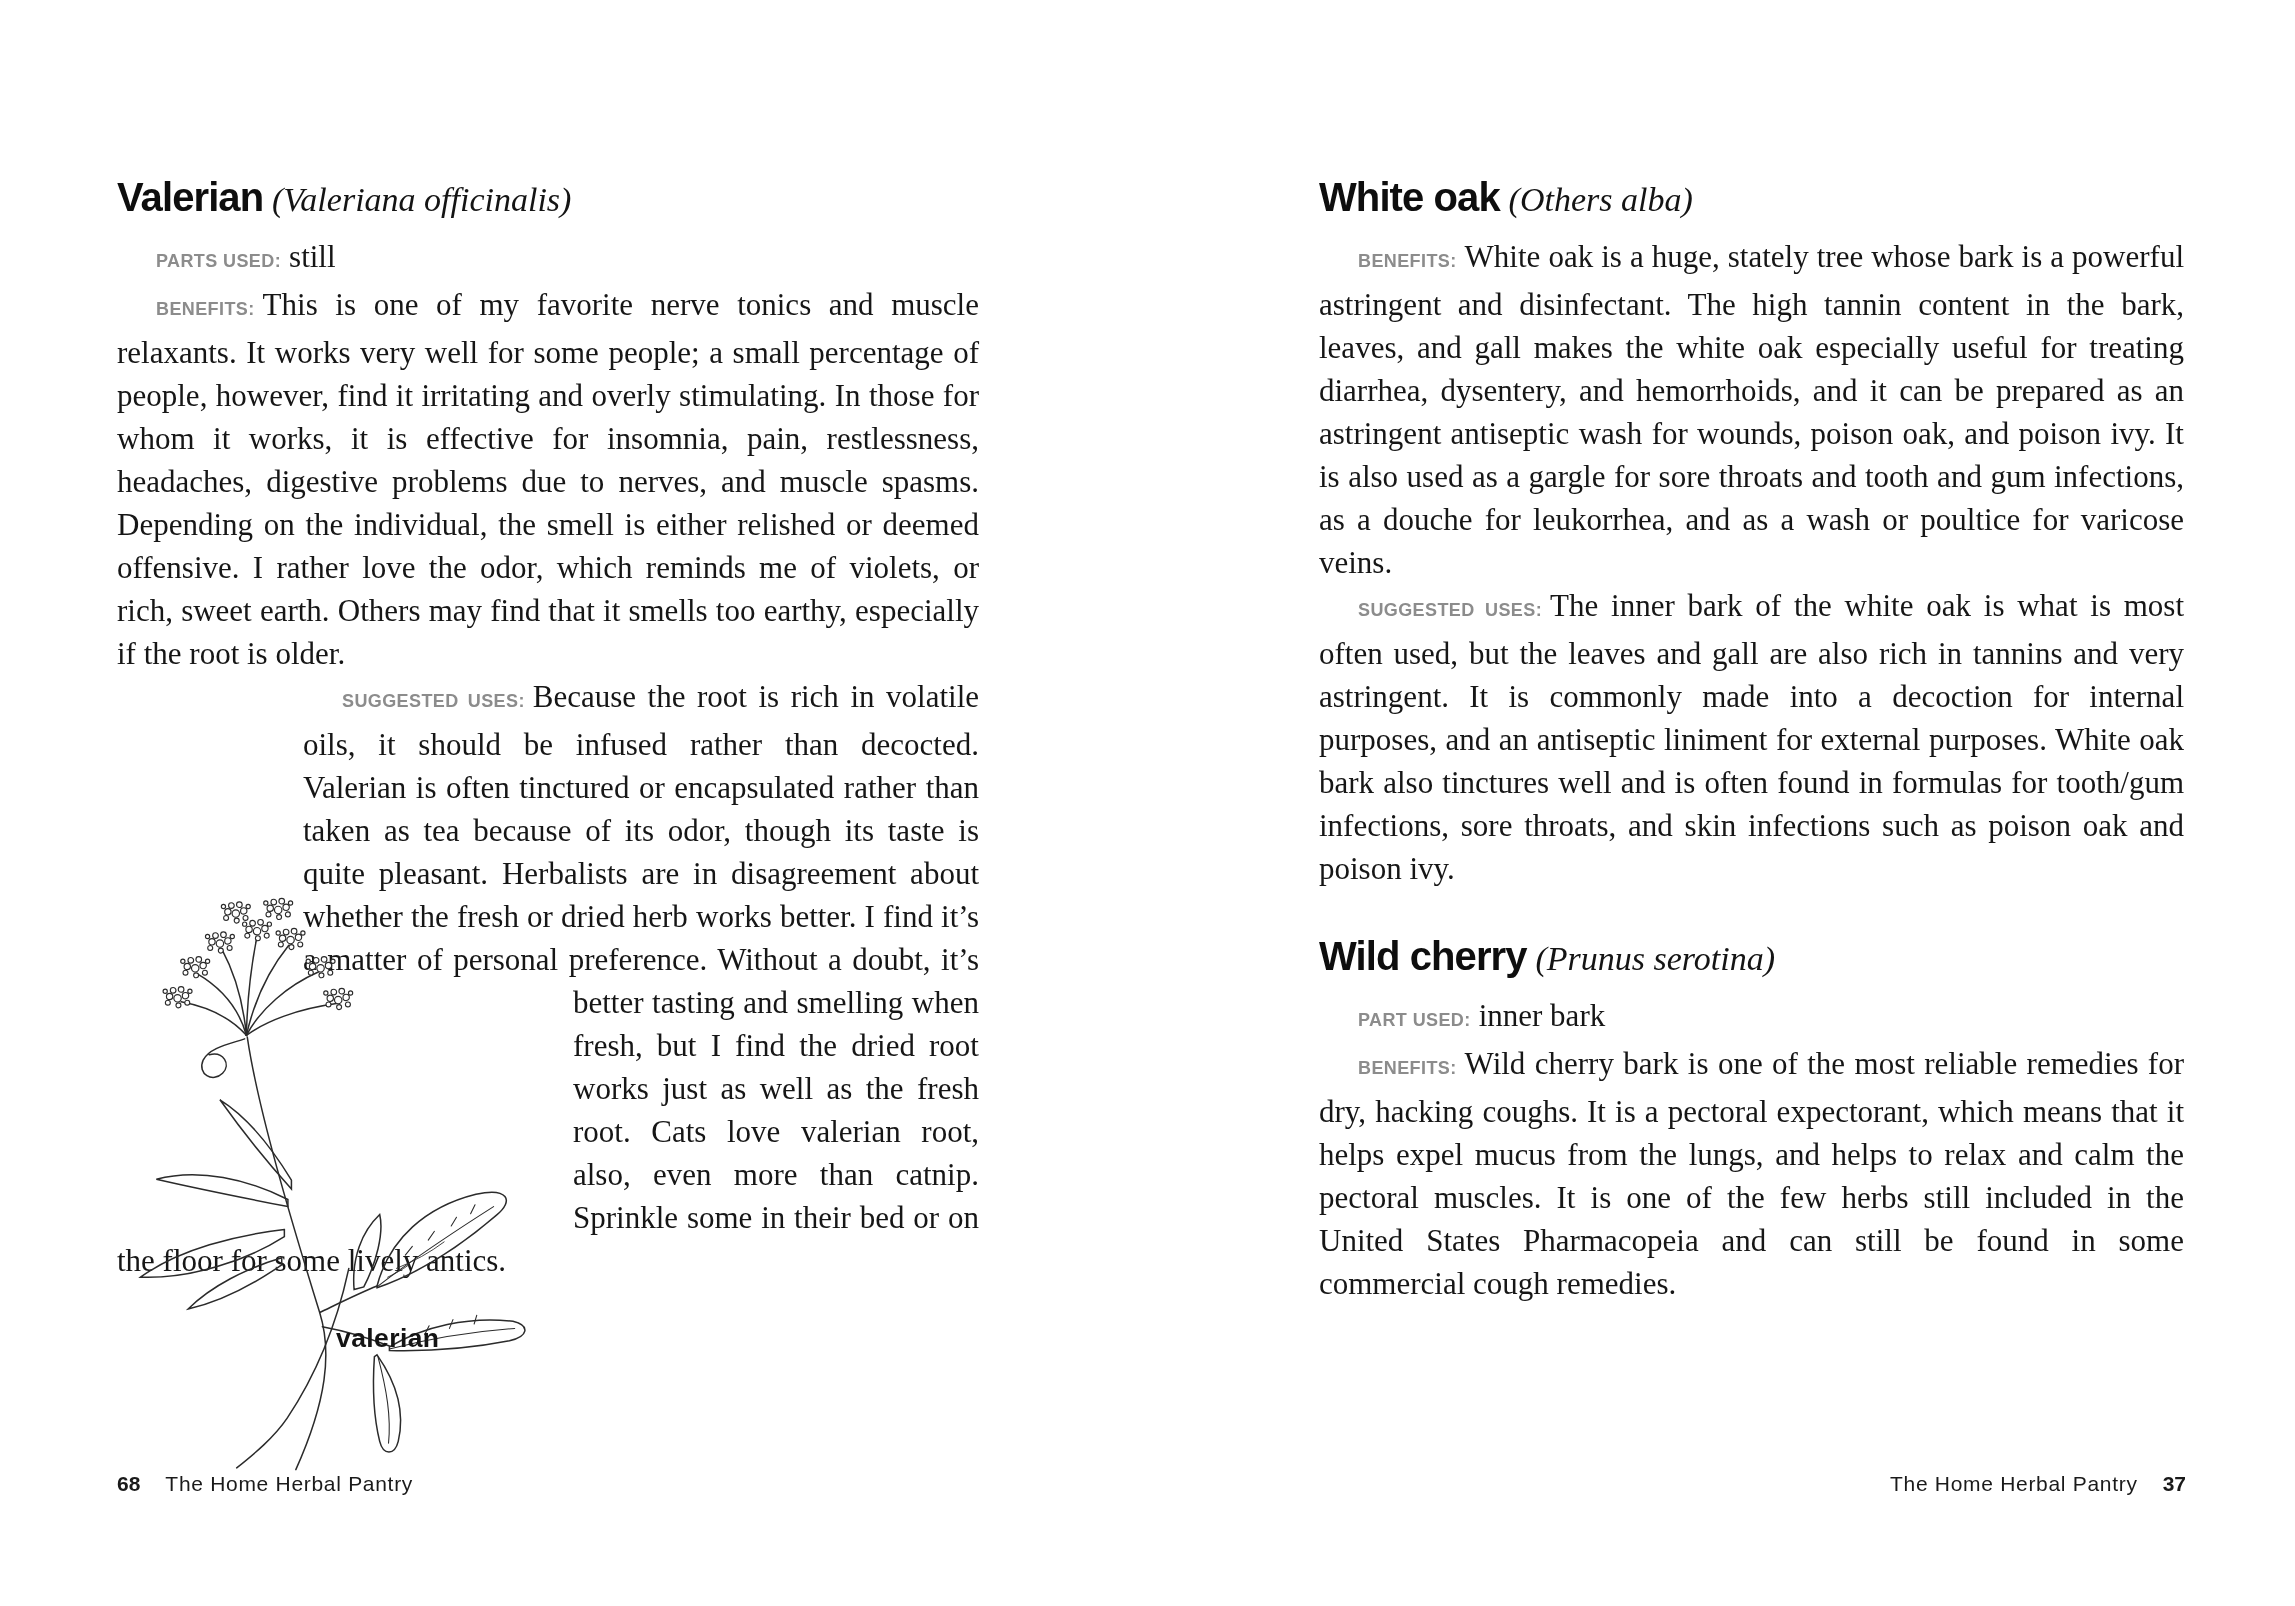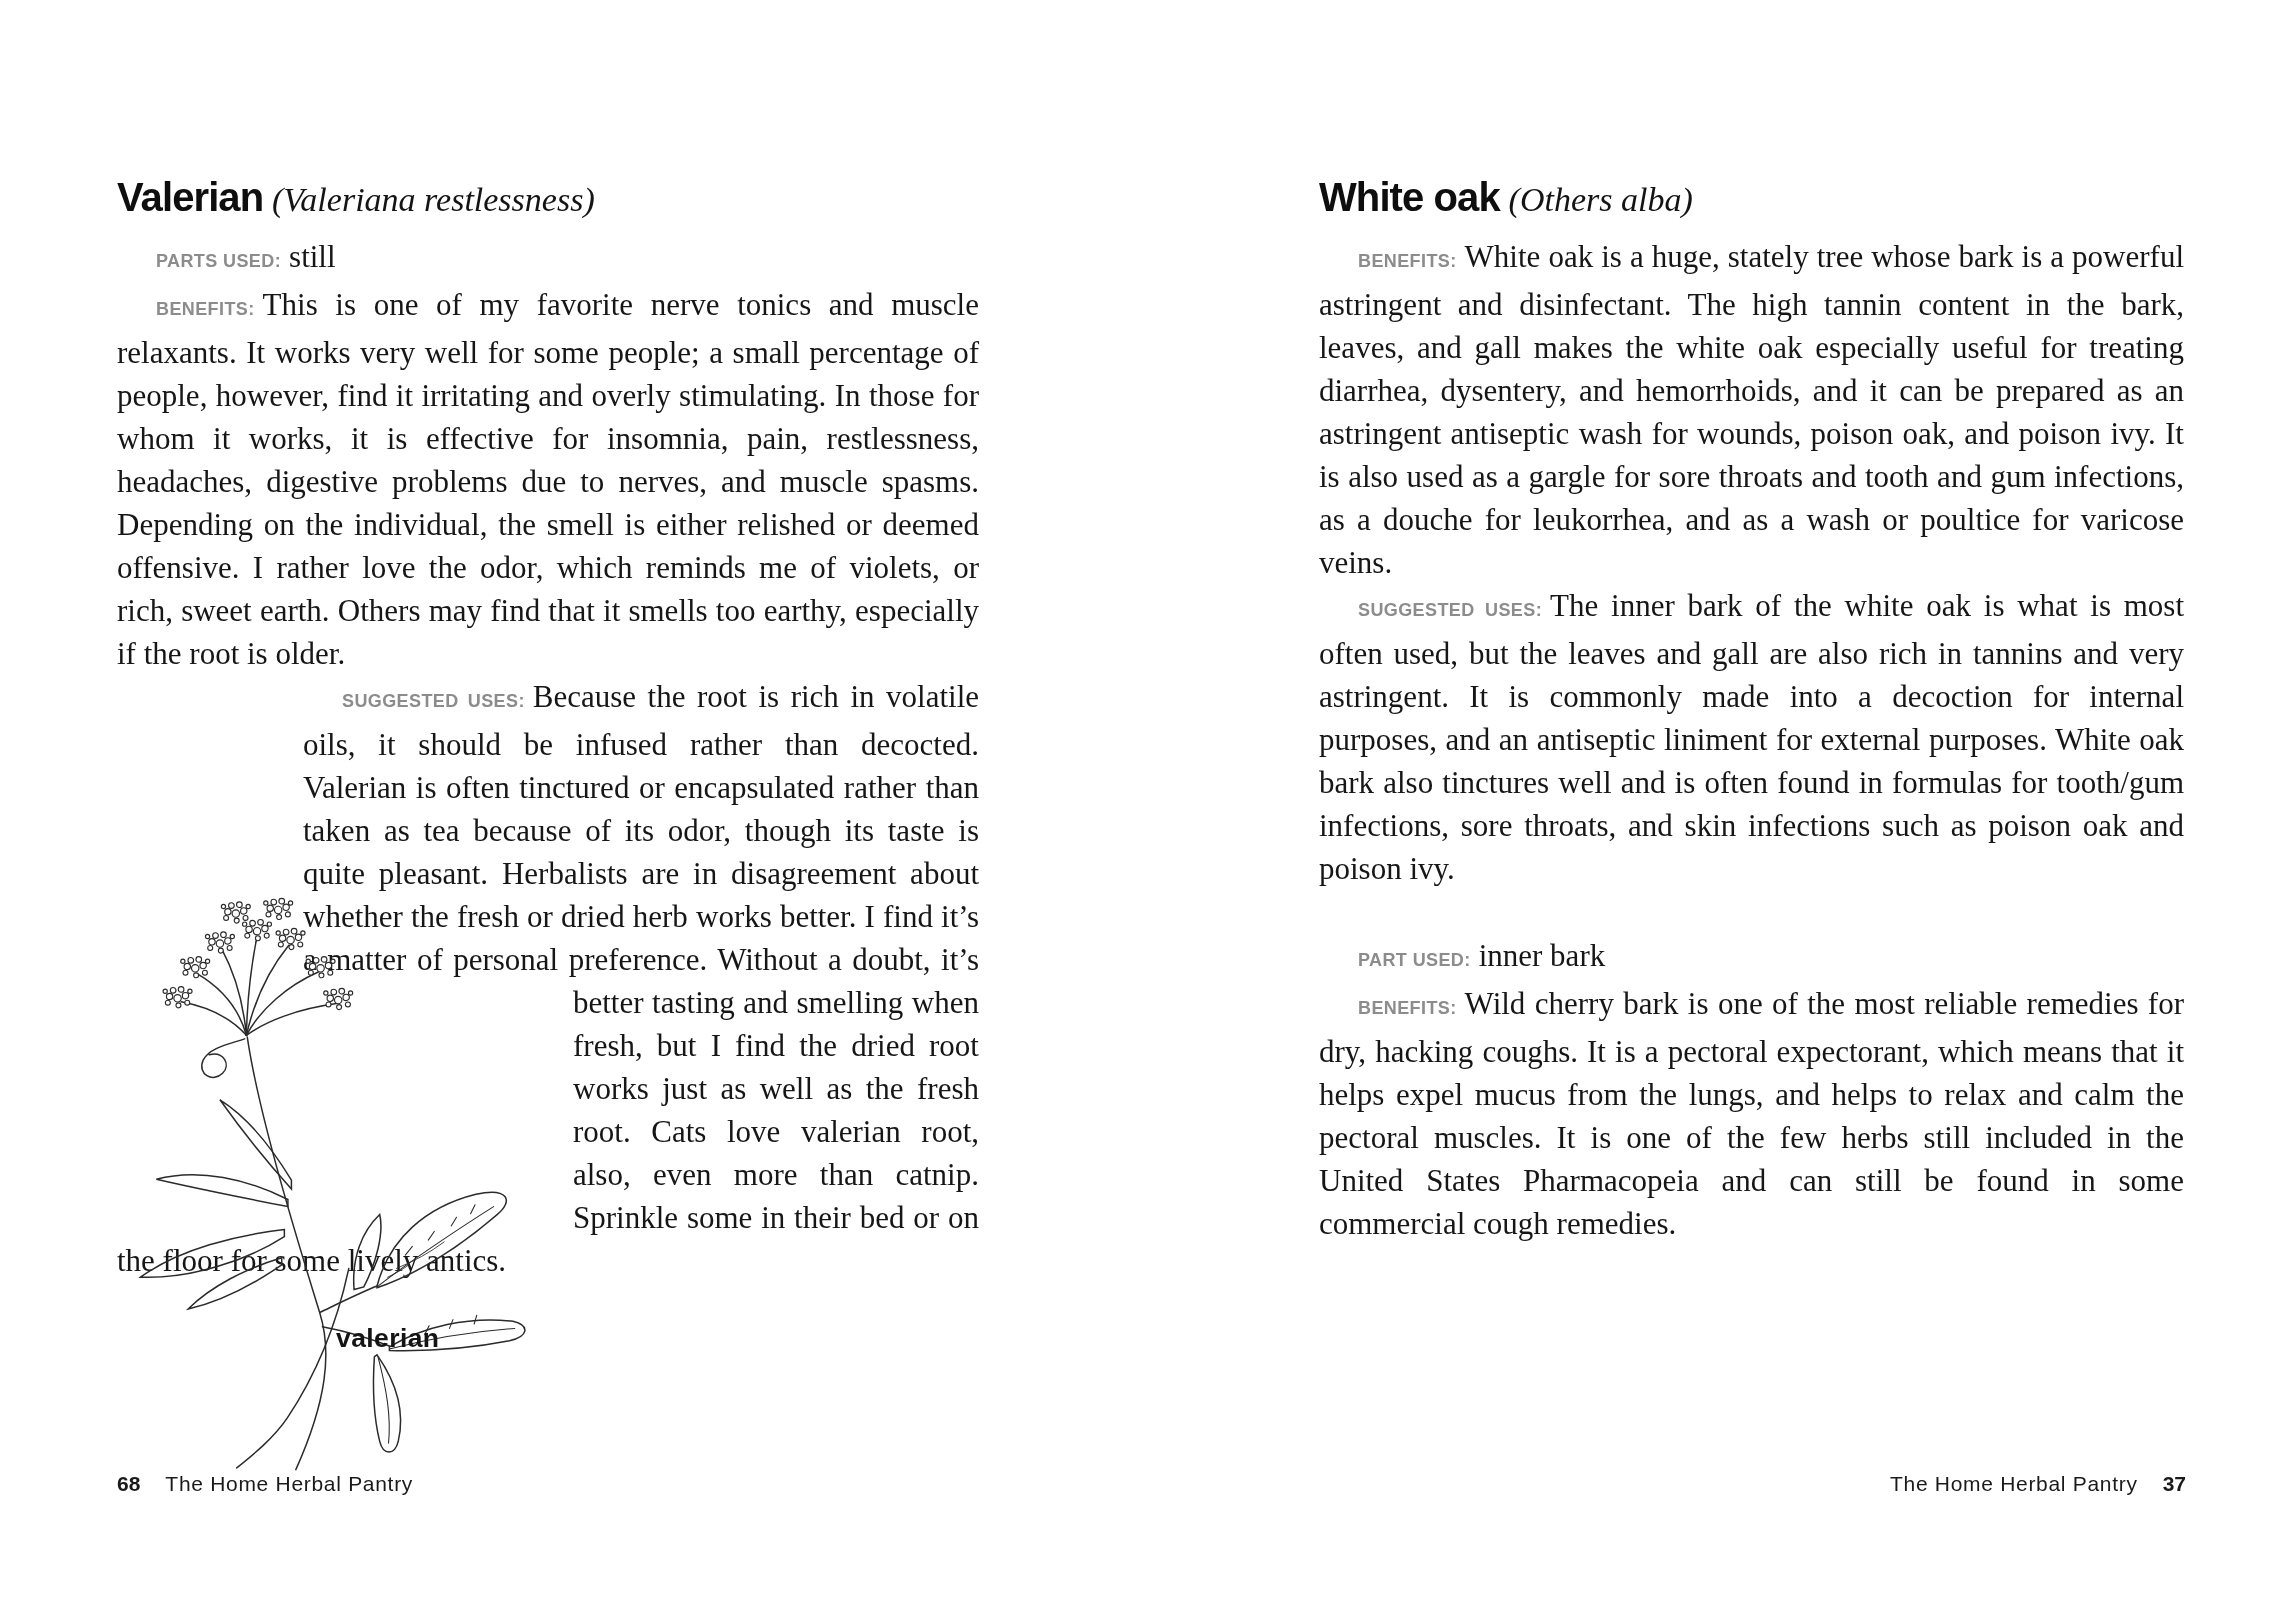--- a/index.html
+++ b/index.html
@@ -58,21 +58,21 @@
   .footer-right{right:109px;text-align:right;}
   .footer-right .page-num{margin-left:25px;}
 </style>
 </head>
 <body>
 
 <div>
 
   <section class="page page-left">
     <h2 class="entry-title">
-      <span class="common-name">Valerian</span><span class="latin-name">(Valeriana restlessness)</span>
+      <span class="common-name">Valerian</span><span class="latin-name">(Valeriana officinalis)</span>
     </h2>
 
     <p class="body-line">
       <span class="label">PARTS USED:</span><span>still</span>
     </p>
 
     <p class="body-para">
       <span class="label">BENEFITS:</span><span>This is one of my favorite nerve tonics and muscle relaxants. It works very well for some people; a small percent­age of people, however, find it irritating and overly stimulating. In those for whom it works, it is effective for insomnia, pain, restlessness, headaches, digestive problems due to nerves, and muscle spasms. Depending on the individual, the smell is either relished or deemed offensive. I rather love the odor, which reminds me of violets, or rich, sweet earth. Others may find that it smells too earthy, especially if the root is older.</span>
     </p>
 
@@ -152,20 +152,23 @@
       </h2>
       <p class="body-para">
         <span class="label">BENEFITS:</span><span>White oak is a huge, stately tree whose bark is a powerful astringent and disinfectant. The high tannin content in the bark, leaves, and gall makes the white oak especially useful for treating diarrhea, dysentery, and hemorrhoids, and it can be prepared as an astringent antiseptic wash for wounds, poison oak, and poison ivy. It is also used as a gargle for sore throats and tooth and gum infections, as a douche for leukorrhea, and as a wash or poultice for varicose veins.</span>
       </p>
       <p class="body-para">
         <span class="label">SUGGESTED USES:</span><span>The inner bark of the white oak is what is most often used, but the leaves and gall are also rich in tannins and very astringent. It is commonly made into a decoction for internal purposes, and an antiseptic liniment for external pur­poses. White oak bark also tinctures well and is often found in formulas for tooth/gum infections, sore throats, and skin infec­tions such as poison oak and poison ivy.</span>
       </p>
     </div>
 
     <div class="entry-block">
+      <h2 class="entry-title">
+        <span class="common-name">Wild cherry</span><span class="latin-name">(Prunus serotina)</span>
+      </h2>
       <p class="body-line">
         <span class="label">PART USED:</span><span>inner bark</span>
       </p>
       <p class="body-para">
         <span class="label">BENEFITS:</span><span>Wild cherry bark is one of the most reliable remedies for dry, hacking coughs. It is a pectoral expectorant, which means that it helps expel mucus from the lungs, and helps to relax and calm the pectoral muscles. It is one of the few herbs still included in the United States Pharmacopeia and can still be found in some commercial cough remedies.</span>
       </p>
     </div>
 
   </section>
 

